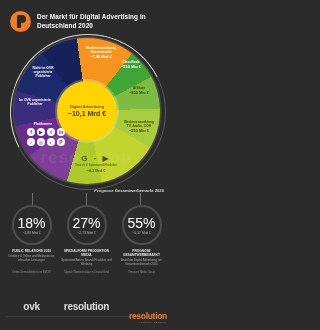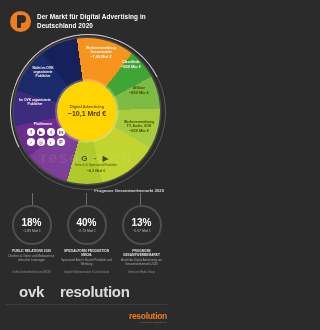--- a/index.html
+++ b/index.html
@@ -82,32 +82,32 @@
         display:flex;flex-direction:column;align-items:center;
         justify-content:center;position:relative;}
   .ring::before{content:"";position:absolute;inset:0;border-radius:50%;
         border:2.5px solid #4e4e4e;}
   .ring .arc{position:absolute;inset:0;border-radius:50%;
         border:2.5px solid transparent;}
   .arc-a{border-top-color:#2b5fa8;transform:rotate(40deg);}
   .arc-b{border-top-color:#d9d9d9;border-right-color:#d9d9d9;transform:rotate(10deg);}
   .arc-c{border-top-color:#d9d9d9;border-right-color:#d9d9d9;
         border-bottom-color:#d9d9d9;transform:rotate(-30deg);}
-  .pct{font-size:10px;font-weight:bold;color:#ffffff;position:relative;}
+  .pct{font-size:14px;font-weight:normal;color:#ffffff;position:relative;}
   .pct-sub{font-size:3.4px;color:#bdbdbd;position:relative;margin-top:.5px;}
   .stat-title{font-size:3.2px;font-weight:bold;color:#e2e2e2;
               margin-top:4px;line-height:1.3;}
   .stat-desc{font-size:2.9px;color:#a8a8a8;line-height:1.35;margin-top:2px;}
 
   
   .footer{margin-top:4px;padding:0 5px;display:flex;
           justify-content:space-between;align-items:flex-start;}
   .fcol{width:53px;text-align:center;}
   .fcap{font-size:2.6px;color:#8f8f8f;line-height:1.3;min-height:9px;}
-  .flogo{font-size:15px;font-weight:bold;color:#dcdcdc;margin-top:3px;
+  .flogo{font-size:10px;font-weight:bold;color:#dcdcdc;margin-top:21px;
          letter-spacing:-.3px;}
   .flogo.omg{letter-spacing:-.5px;}
   .brand{position:absolute;right:6px;bottom:6px;text-align:right;}
   .brand-name{font-size:8.5px;font-weight:bold;color:#F07D1E;letter-spacing:-.3px;}
   .brand-sub{font-size:2.4px;color:#8a8a8a;letter-spacing:.2px;}
   .divider{height:1px;background:#3d3d3d;margin:4px 6px 0 6px;}
 </style>
 </head>
 <body>
 
@@ -194,31 +194,31 @@
       <div class="pct">18%</div>
       <div class="pct-sub">~1,83 Mrd €</div>
     </div>
     <div class="stat-title">PUBLIC RELATIONS 2020</div>
     <div class="stat-desc">Direktes &amp; Online und Mediaservice erbrachte Leistungen</div>
   </div>
 
   <div class="stat">
     <div class="ring">
       <div class="arc arc-b"></div>
-      <div class="pct">40%</div>
+      <div class="pct">27%</div>
       <div class="pct-sub">~2,73 Mrd €</div>
     </div>
     <div class="stat-title">SPEZIALFORM PRODUKTION MEDIA</div>
     <div class="stat-desc">Sponsored Ads in Search Produkte und Werbung</div>
   </div>
 
   <div class="stat">
     <div class="ring">
       <div class="arc arc-c"></div>
-      <div class="pct">13%</div>
+      <div class="pct">55%</div>
       <div class="pct-sub">~5,57 Mrd €</div>
     </div>
     <div class="stat-title">PROGNOSE GESAMTWERBEMARKT</div>
     <div class="stat-desc">Anteil der Digital Advertising am Gesamtwerbemarkt 2020</div>
   </div>
 
 </div>
 
 <div class="footer">
   <div class="fcol">

